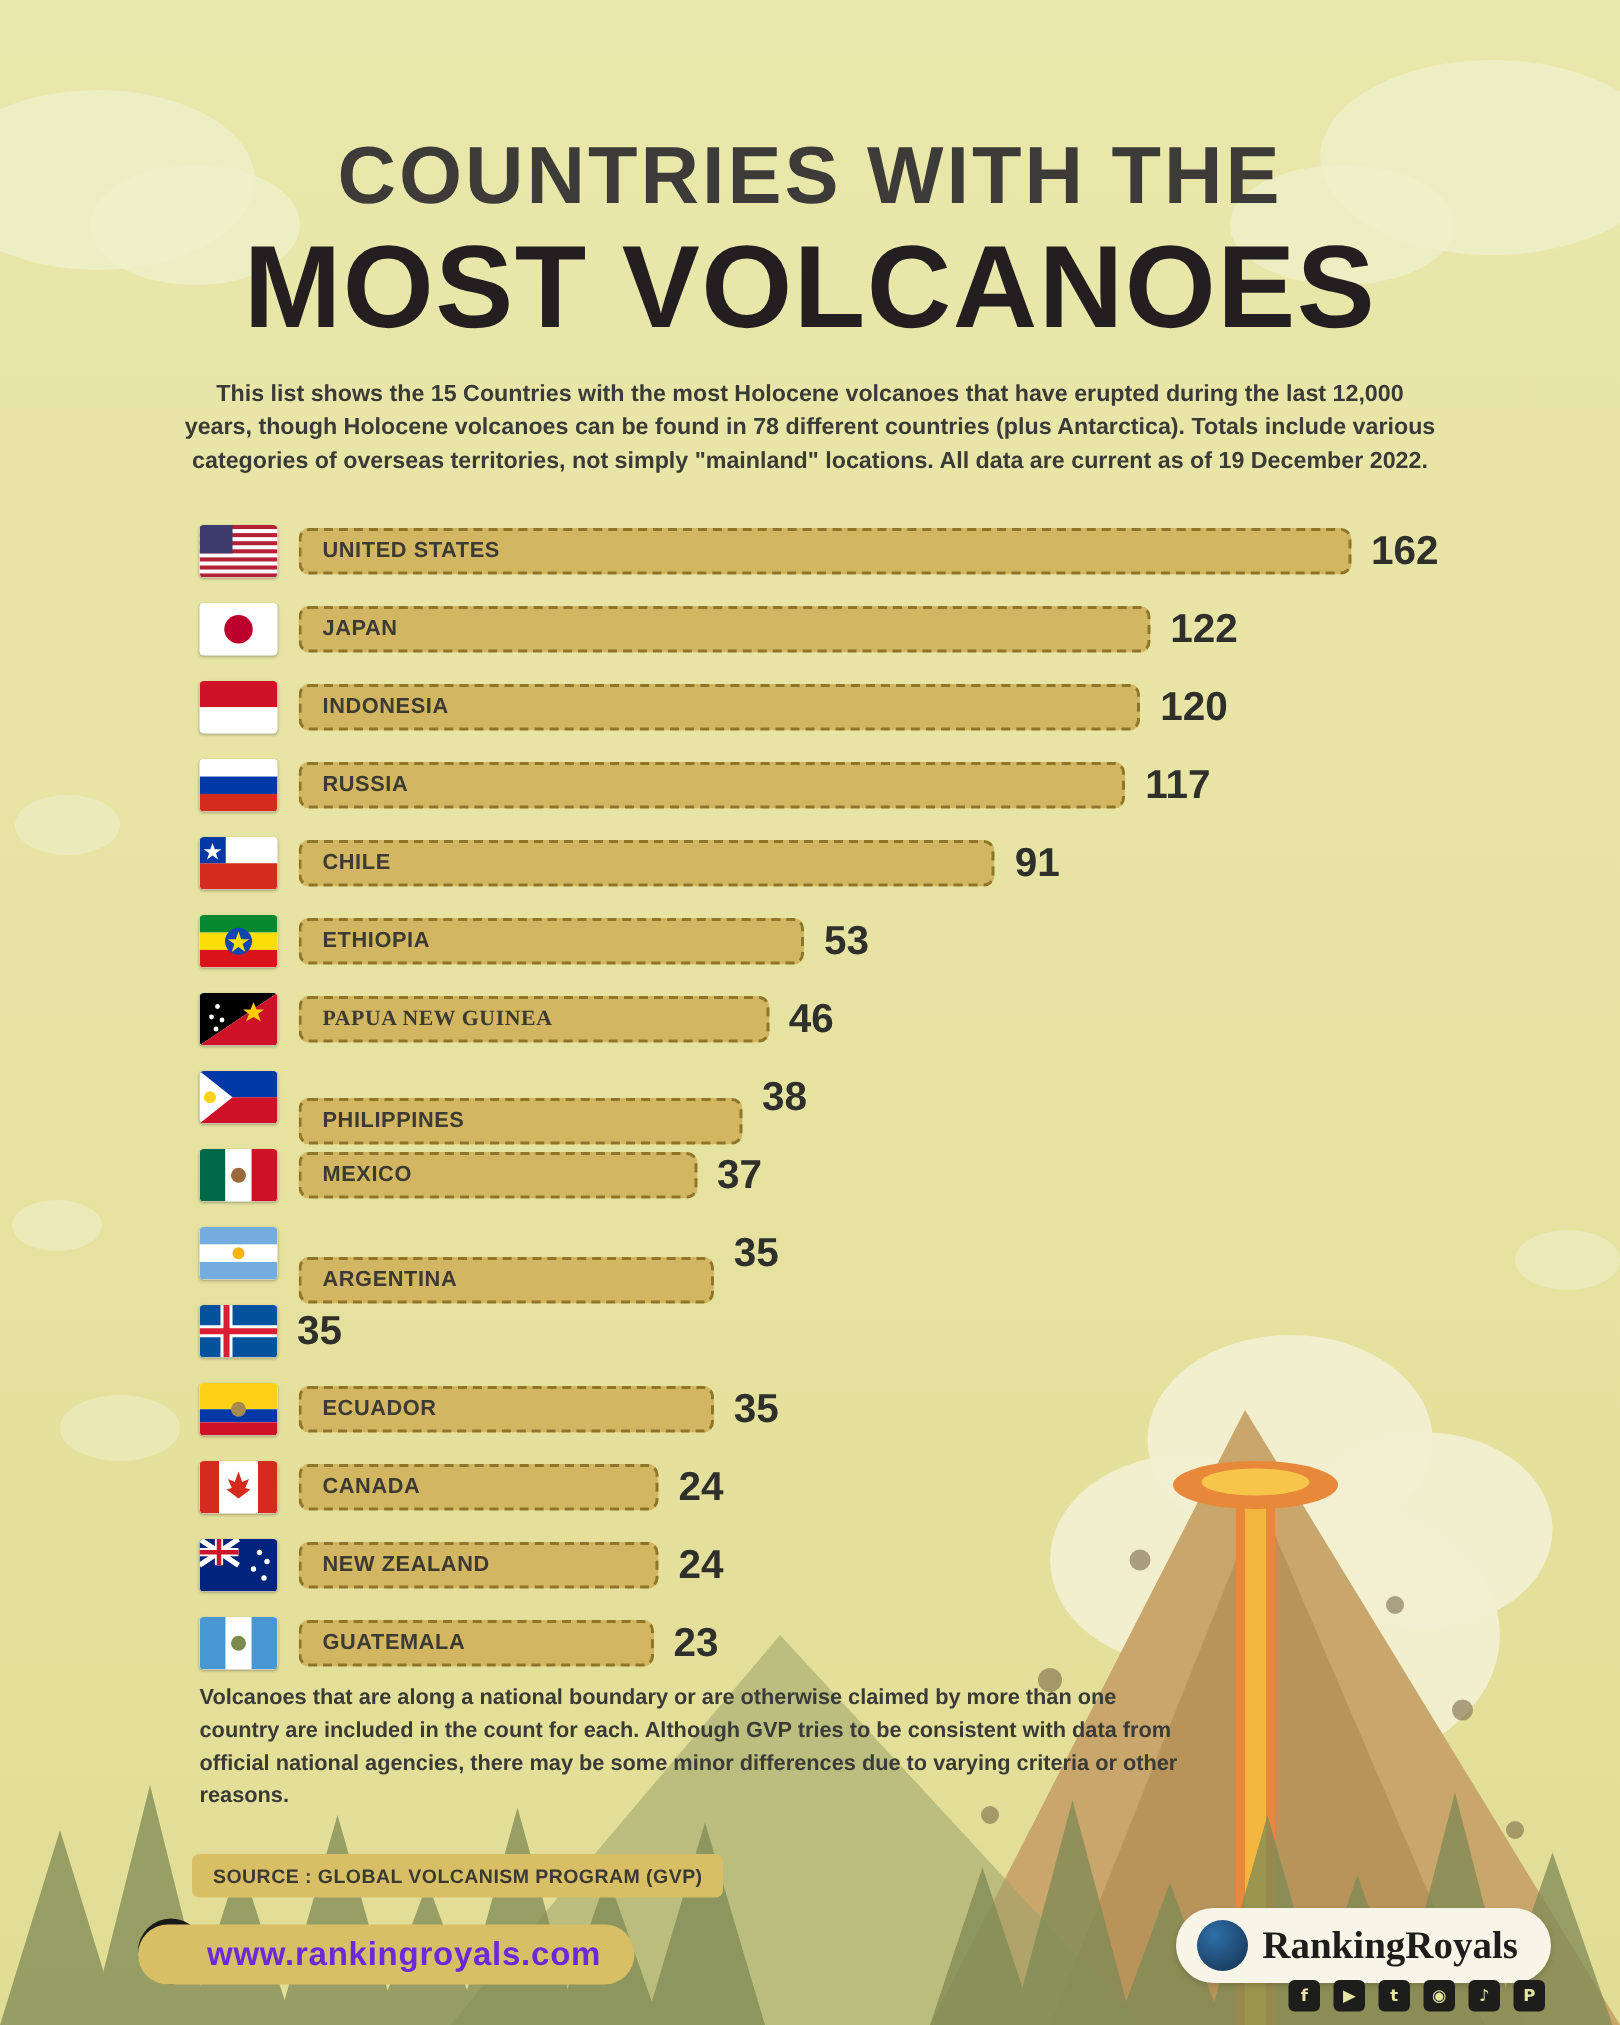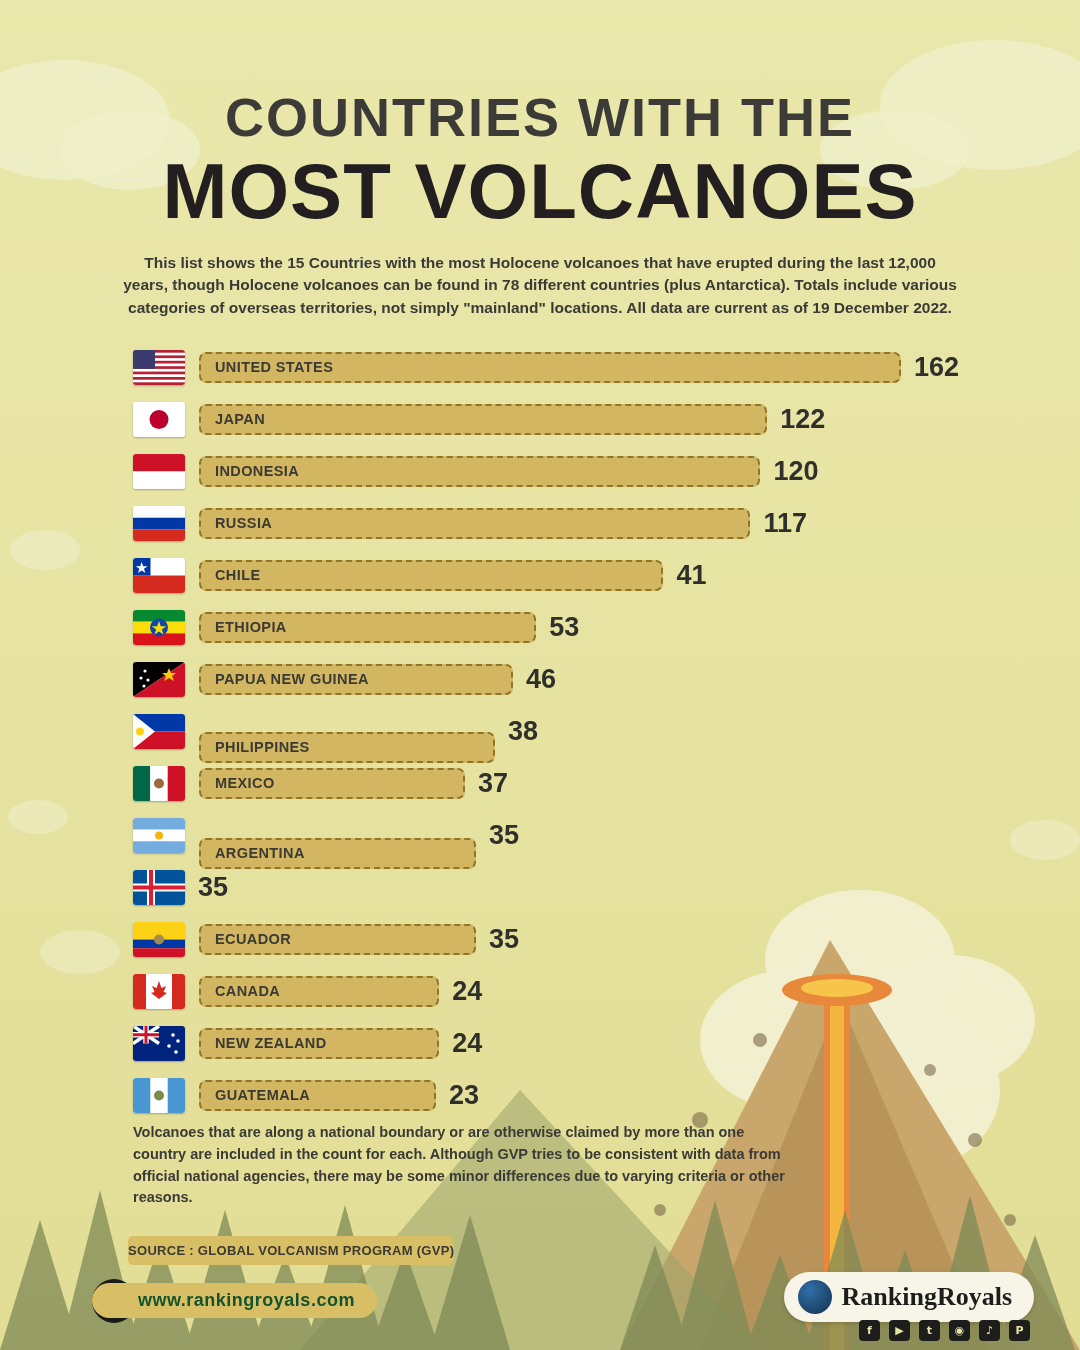--- a/index.html
+++ b/index.html
@@ -82,29 +82,29 @@
   }
 
   
   .note {
     position: absolute; left: 133px; top: 1122px; width: 668px;
     font-size: 14.5px; font-weight: bold; line-height: 1.5; color: #3a3a36;
   }
   .source {
     position: absolute; left: 128px; top: 1236px;
     background: #d8bf66; border-radius: 5px;
-    padding: 7px 0;
+    padding: 7px 14px;
     font-size: 13px; font-weight: bold; color: #3a3a33; letter-spacing: .3px;
   }
   .site {
     position: absolute; left: 92px; top: 1283px;
     display: flex; align-items: center;
     background: #d8bf66; border-radius: 22px;
     padding: 7px 22px 7px 46px;
-    font-size: 18px; font-weight: bold; color: #14532d; letter-spacing: .5px;
+    font-size: 22px; font-weight: bold; color: #6d28d9; letter-spacing: .5px;
   }
   .globe {
     position: absolute; left: 92px; top: 1279px;
     width: 44px; height: 44px; border-radius: 50%;
     background: #1a1a1a; color: #f3e7a7;
     display: flex; align-items: center; justify-content: center;
     font-size: 26px; line-height: 1;
   }
   .brand {
     position: absolute; right: 46px; top: 1272px;
@@ -259,21 +259,21 @@
           <svg viewBox="0 0 52 35">
             <rect width="52" height="17.5" fill="#fff"></rect>
             <rect y="17.5" width="52" height="17.5" fill="#d52b1e"></rect>
             <rect width="17.5" height="17.5" fill="#0039a6"></rect>
             <polygon points="8.7,4 10.2,8.2 14.6,8.2 11,10.8 12.4,15 8.7,12.4 5,15 6.4,10.8 2.8,8.2 7.2,8.2" fill="#fff"></polygon>
           </svg>
         </div>
         <div class="bar" style="width: 464.457px;">
           <span class="label">CHILE</span>
         </div>
-        <span class="val">41</span>
+        <span class="val">91</span>
       </div>
       <div class="row">
         <div class="flag">
           <svg viewBox="0 0 52 35">
             <rect width="52" height="11.7" fill="#078930"></rect>
             <rect y="11.7" width="52" height="11.6" fill="#fcdd09"></rect>
             <rect y="23.3" width="52" height="11.7" fill="#da121a"></rect>
             <circle cx="26" cy="17.5" r="9" fill="#0f47af"></circle>
             <polygon points="26,11 27.8,16.2 33.2,16.2 28.8,19.4 30.5,24.6 26,21.4 21.5,24.6 23.2,19.4 18.8,16.2 24.2,16.2" fill="#fcdd09"></polygon>
           </svg>
@@ -290,21 +290,21 @@
             <polygon points="52,0 52,35 0,35" fill="#ce1126"></polygon>
             <polygon points="36,6 38,11 43,11 39,14 41,19 36,16 31,19 33,14 29,11 34,11" fill="#fc0"></polygon>
             <g fill="#fff">
               <circle cx="12" cy="9" r="1.6"></circle>
               <circle cx="8" cy="16" r="1.6"></circle>
               <circle cx="15" cy="18" r="1.6"></circle>
               <circle cx="11" cy="24" r="1.6"></circle>
             </g>
           </svg>
         </div>
-        <div class="bar" style="width: 313.901px;">
+        <div class="bar" style="width: 313.901px; font-family: Liberation Serif, serif;">
           <span class="label">PAPUA NEW GUINEA</span>
         </div>
         <span class="val">46</span>
       </div>
       <div class="row">
         <div class="flag">
           <svg viewBox="0 0 52 35">
             <rect width="52" height="17.5" fill="#0038a8"></rect>
             <rect y="17.5" width="52" height="17.5" fill="#ce1126"></rect>
             <polygon points="0,0 22,17.5 0,35" fill="#fff"></polygon>

